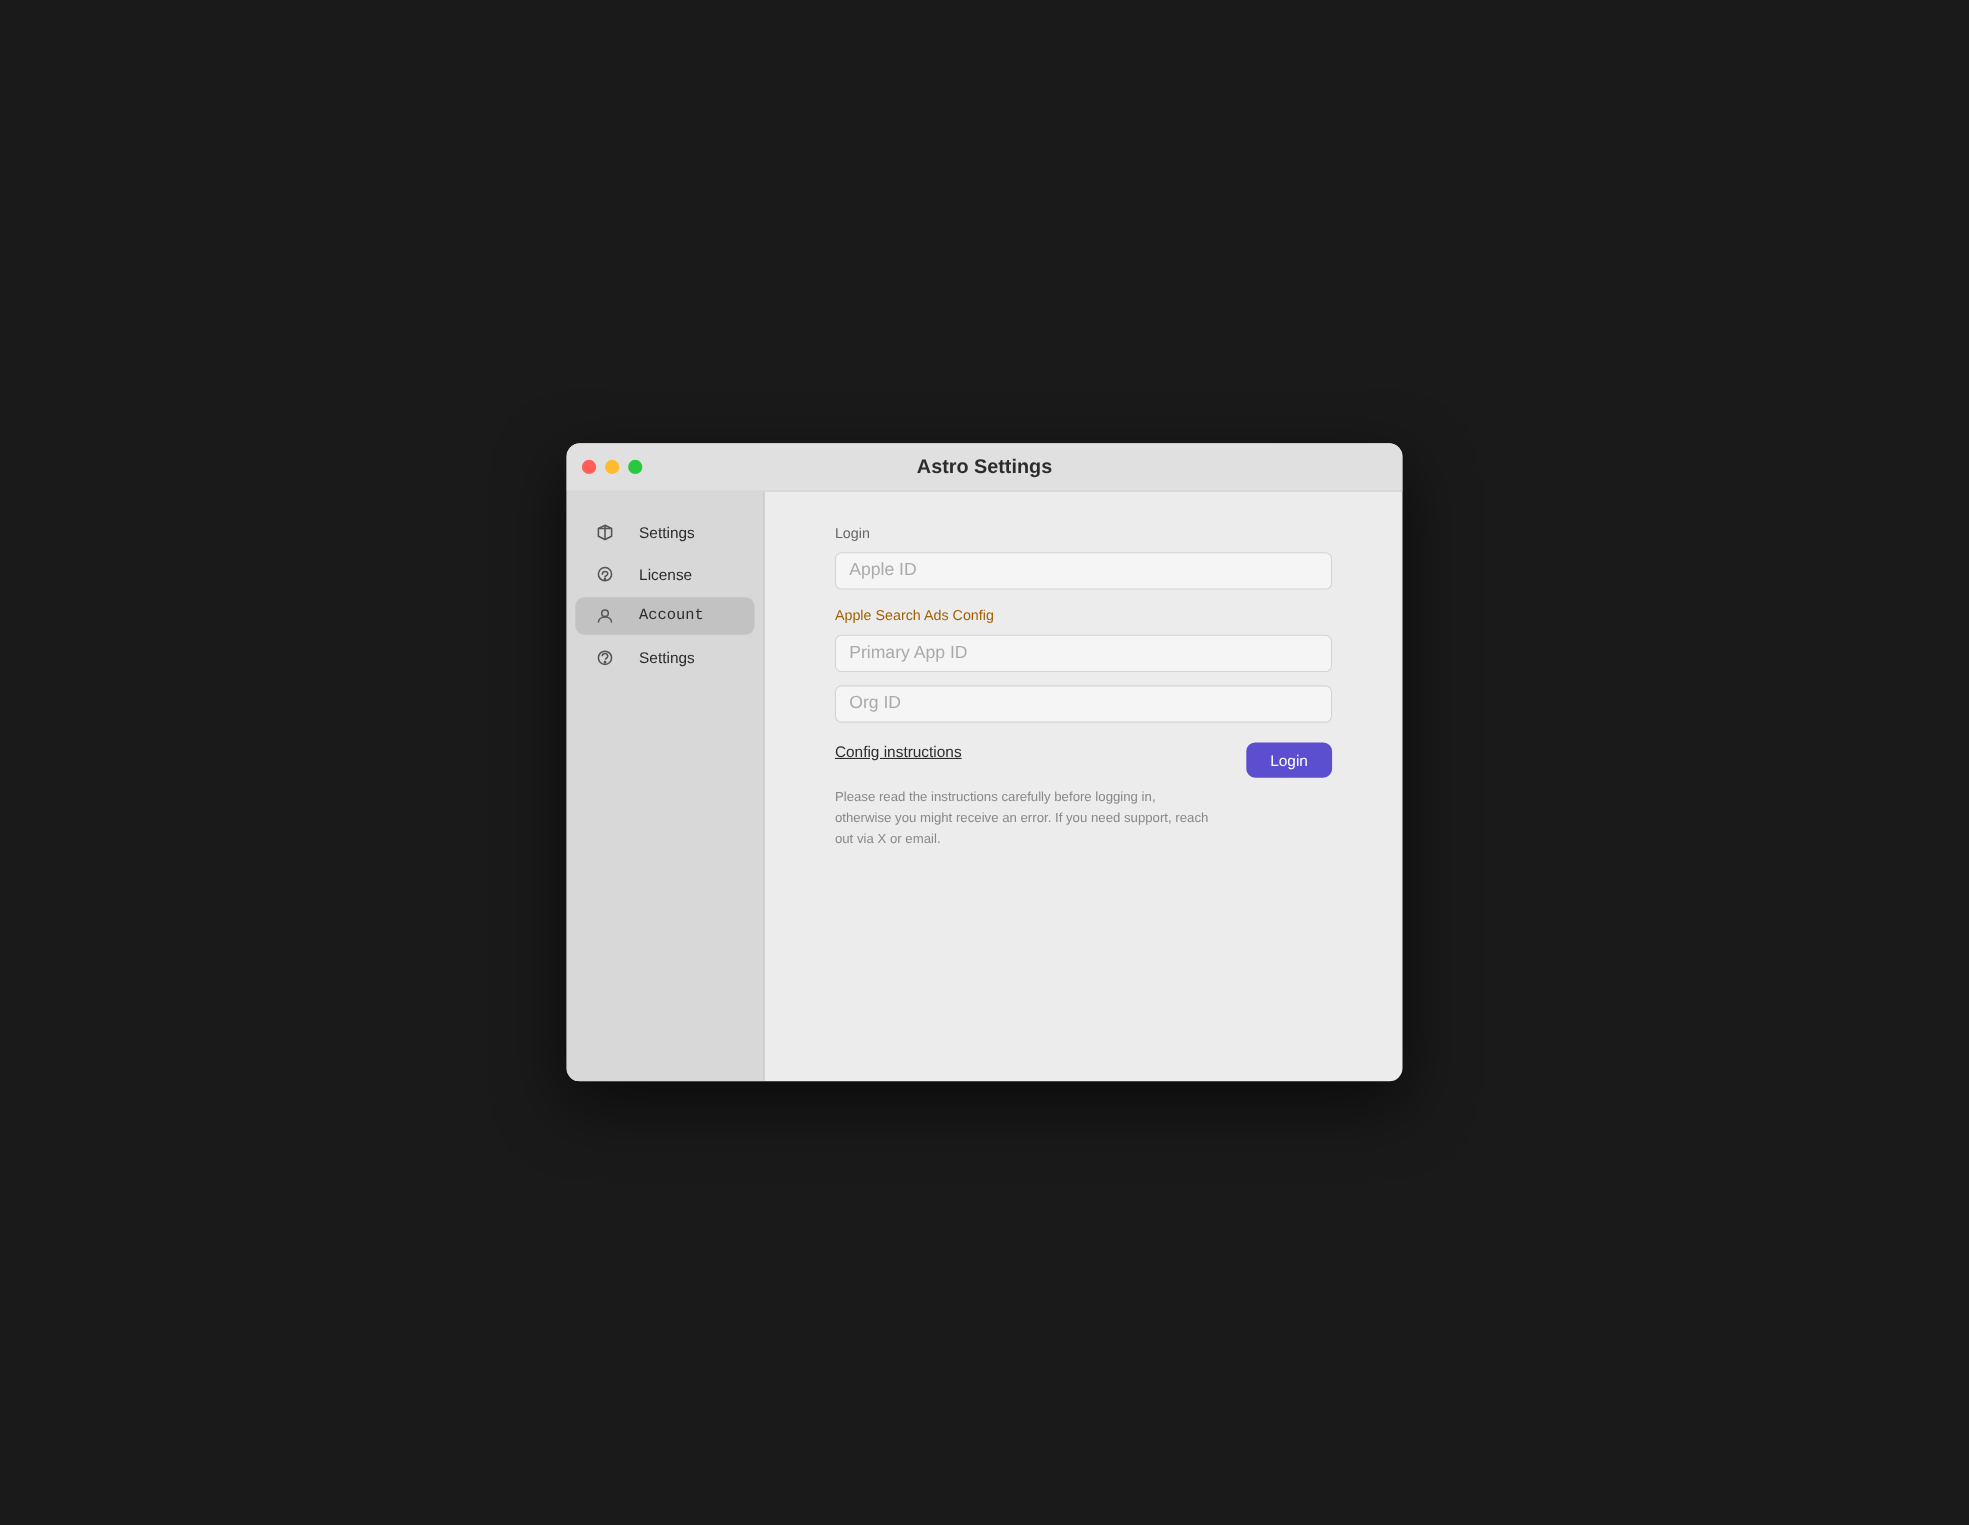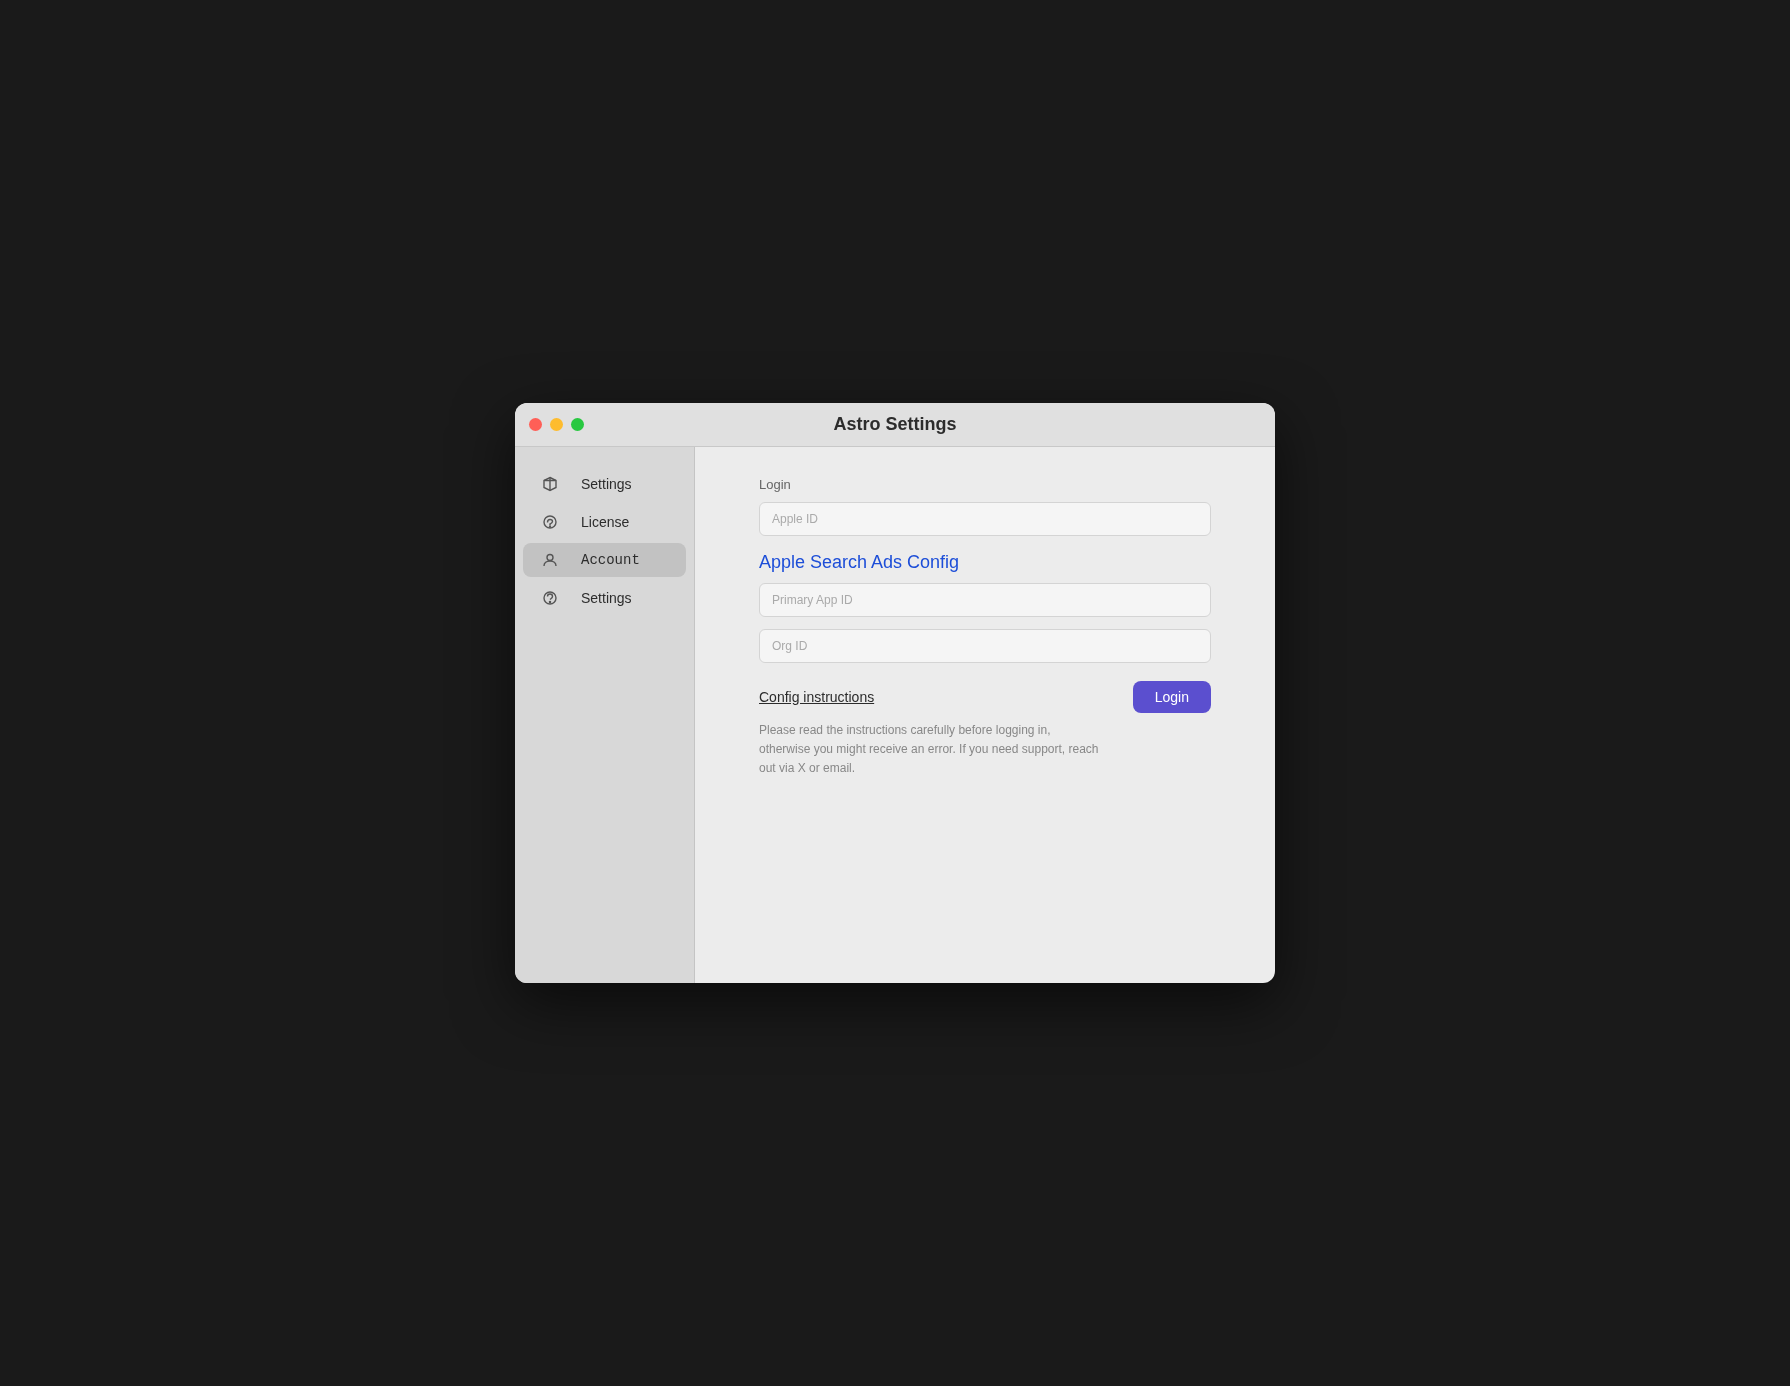--- a/index.html
+++ b/index.html
@@ -120,42 +120,42 @@
       margin-bottom: 12px;
     }
 
     .form-input {
       width: 100%;
       height: 34px;
       background: #f5f5f5;
       border: 1px solid #d4d4d4;
       border-radius: 6px;
       padding: 0 12px;
-      font-size: 12px;
+      font-size: 16px;
       color: #999;
       outline: none;
     }
 
     .form-input::placeholder {
       color: #aaa;
     }
 
     .section-divider {
       margin: 16px 0 10px;
     }
 
     .section-divider-label {
-      font-size: 18px;
-      color: #1d4ed8;
+      font-size: 13px;
+      color: #a16207;
       margin-bottom: 8px;
     }
 
     .config-row {
       display: flex;
-      align-items: center;
+      align-items: flex-start;
       justify-content: space-between;
       margin: 18px 0 8px;
     }
 
     .config-link {
       font-size: 14px;
       color: #2c2c2c;
       text-decoration: underline;
       cursor: pointer;
     }

